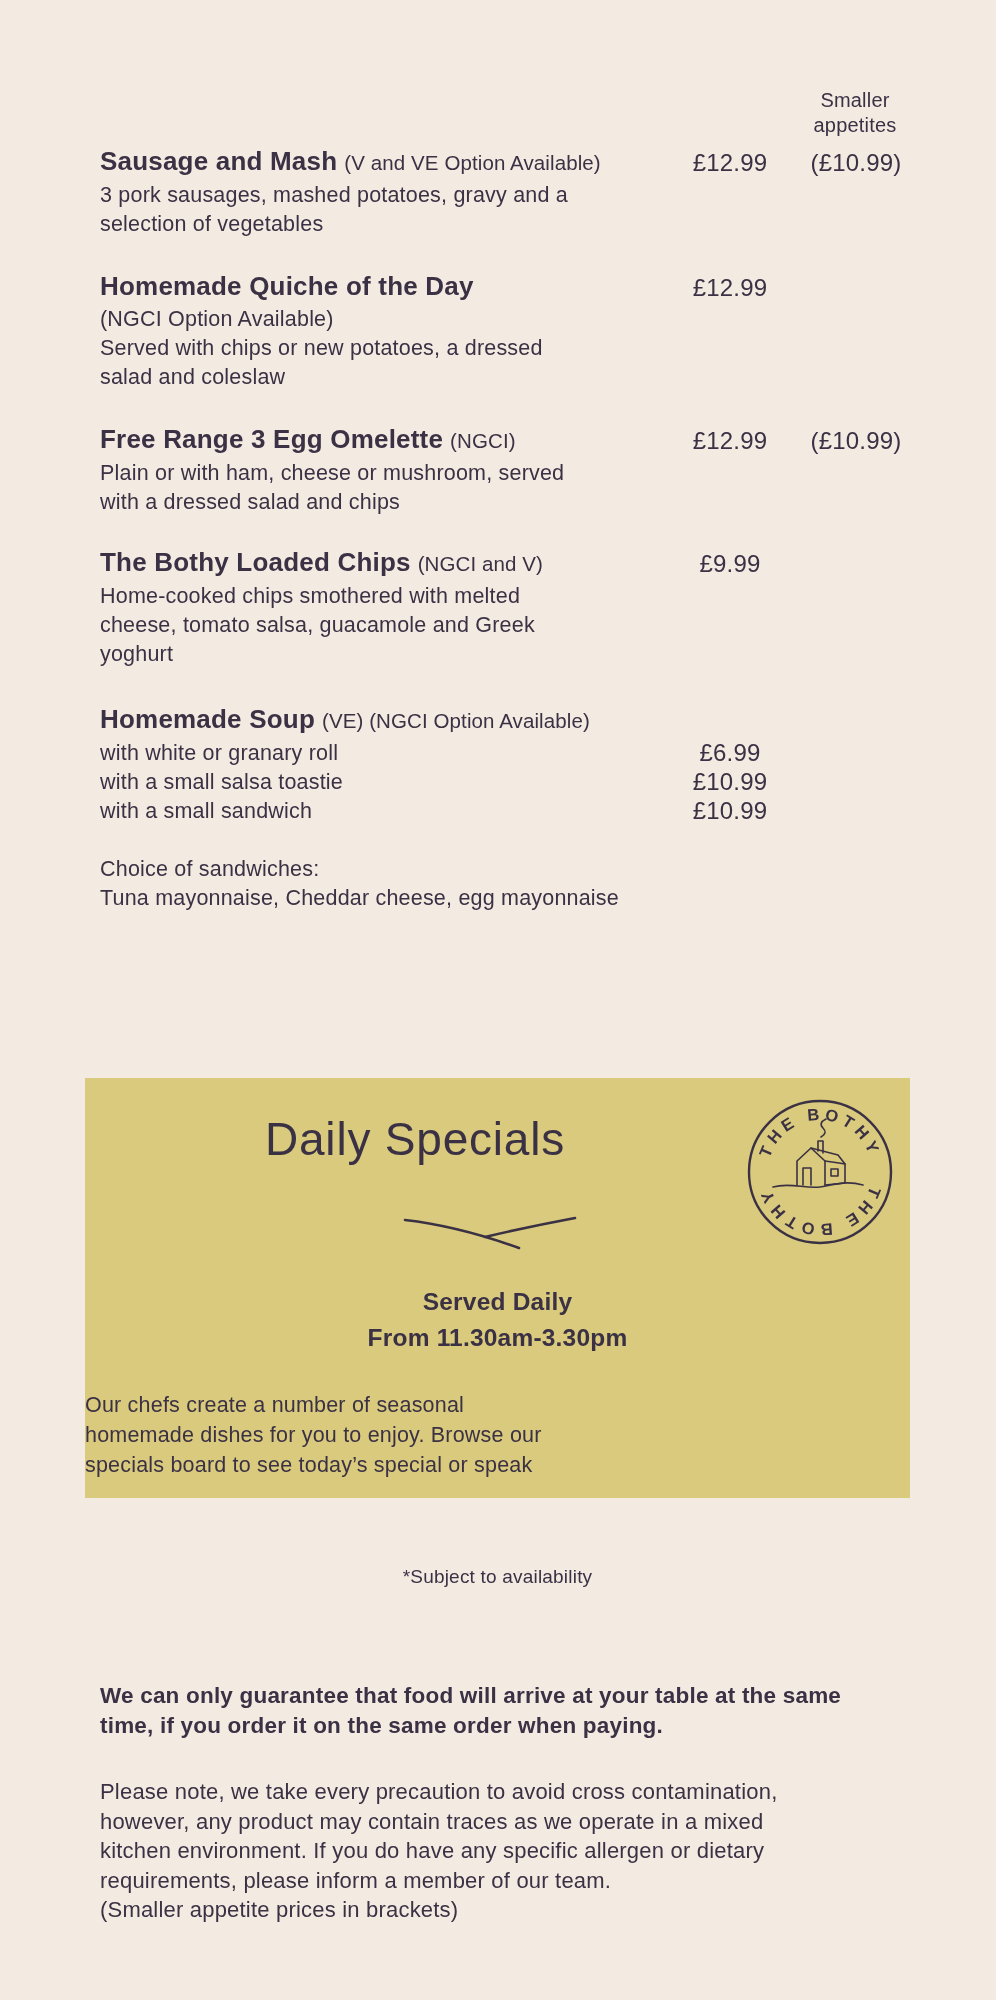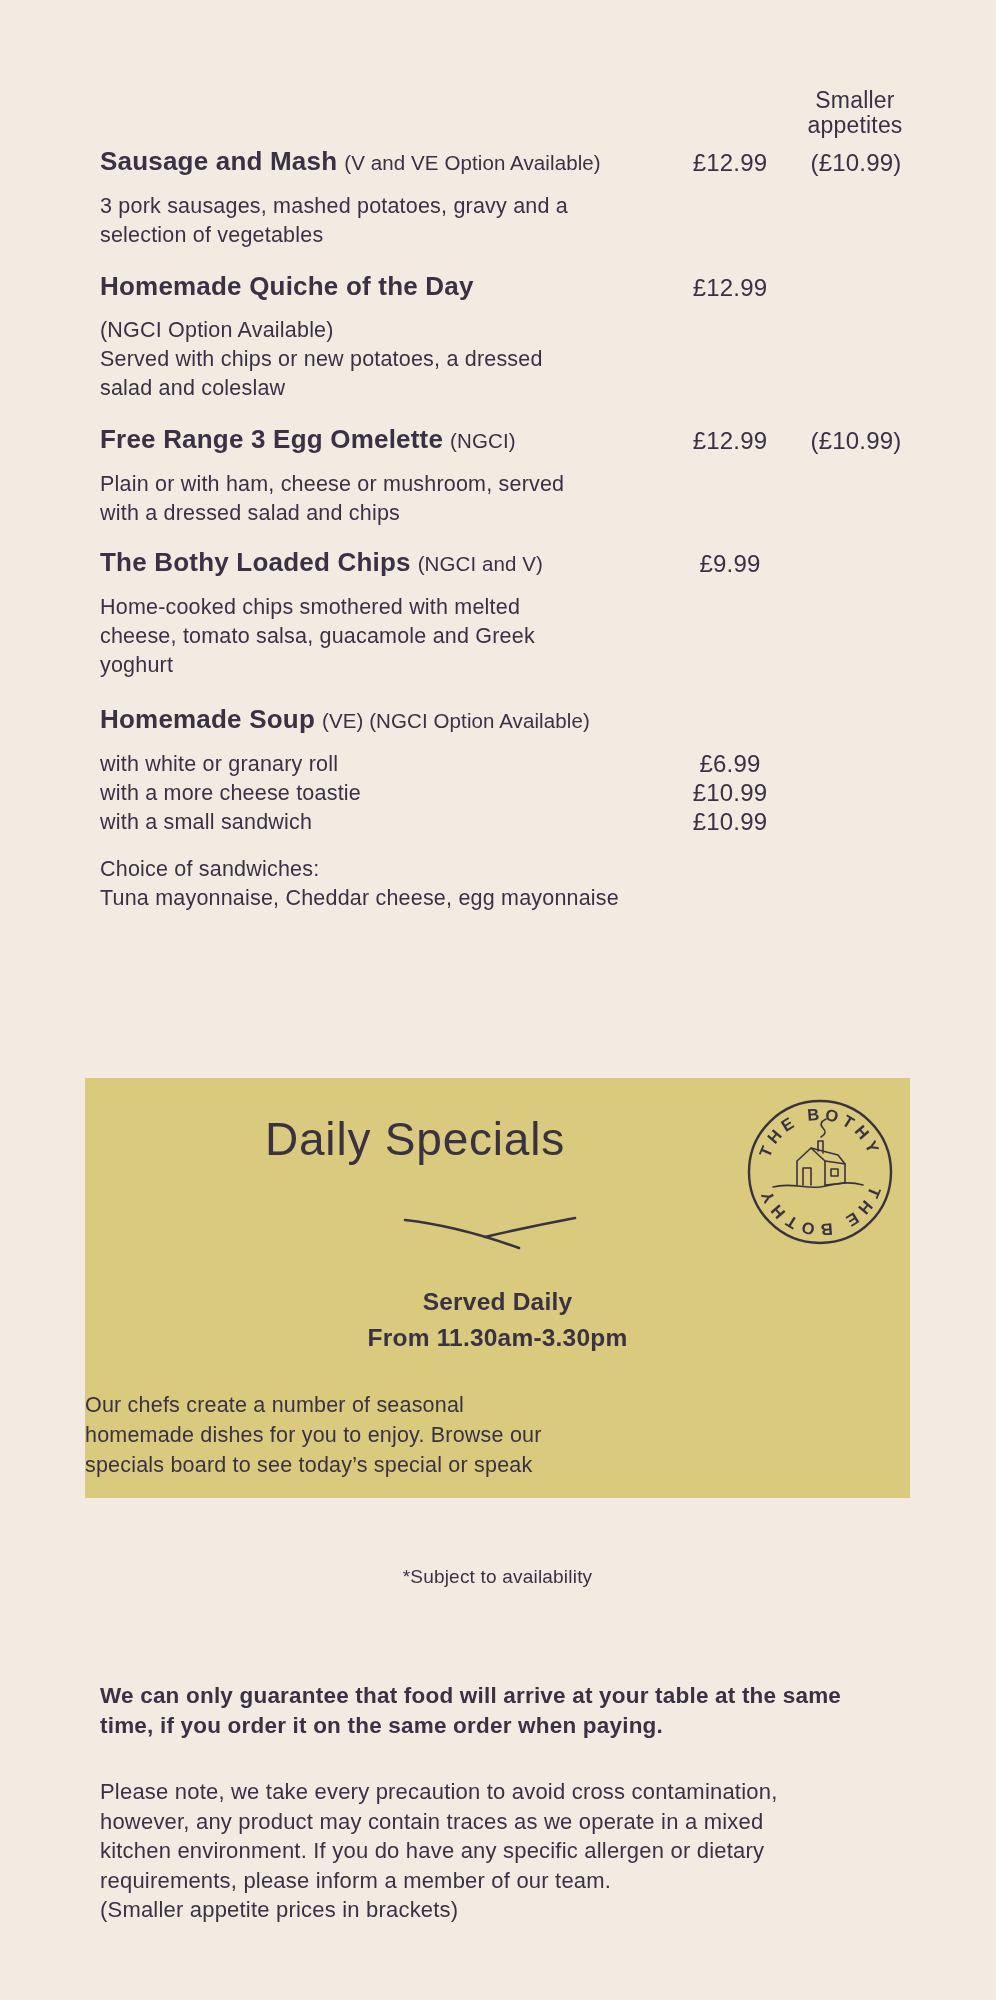--- a/index.html
+++ b/index.html
@@ -10,34 +10,34 @@
     color:#3b3144;
     position:relative;
     overflow:hidden;
     -webkit-font-smoothing:antialiased;
   }
   .page{position:absolute;inset:0;}
 
   
   .smaller-header{
     position:absolute;left:780px;top:88px;width:150px;
-    text-align:center;font-size:23px;line-height:25px;letter-spacing:.2px;
+    text-align:center;font-size:20px;line-height:25px;letter-spacing:.2px;
   }
   .menu-item{position:absolute;left:100px;width:830px;}
   .title-row{position:relative;font-size:26px;font-weight:700;line-height:31px;letter-spacing:.2px;}
   .item-note{font-weight:400;font-size:20.5px;margin-left:7px;letter-spacing:.1px;}
   .price{
     position:absolute;left:560px;top:1px;width:140px;
     text-align:center;font-weight:400;font-size:24px;letter-spacing:.2px;
   }
   .small-price{
     position:absolute;left:690px;top:1px;width:132px;
     text-align:center;font-weight:400;font-size:24px;letter-spacing:.2px;
   }
-  .desc{font-size:21.5px;line-height:29px;margin-top:14px;letter-spacing:.2px;}
+  .desc{font-size:21.5px;line-height:29px;margin-top:3px;letter-spacing:.2px;}
   .option-row{position:relative;font-size:21.5px;line-height:29px;letter-spacing:.2px;}
   .option-row .price{top:-1px;}
   .note-block{position:absolute;left:100px;width:830px;font-size:21.5px;line-height:29px;letter-spacing:.2px;}
 
   
   .specials{
     position:absolute;left:85px;top:1078px;width:825px;height:420px;
     background:#d9ca7d;
   }
   .specials-title{
@@ -131,21 +131,21 @@
   <div class="menu-item" style="top:704px">
     <div class="title-row">
       <span class="item-name">Homemade Soup</span><span class="item-note">(VE) (NGCI Option Available)</span>
     </div>
     <div class="desc">
       <div class="option-row">
         <span>with white or granary roll</span>
         <span class="price">£6.99</span>
       </div>
       <div class="option-row">
-        <span>with a more cheese toastie</span>
+        <span>with a small salsa toastie</span>
         <span class="price">£10.99</span>
       </div>
       <div class="option-row">
         <span>with a small sandwich</span>
         <span class="price">£10.99</span>
       </div>
     </div>
   </div>
 
   <div class="note-block" style="top:855px">

